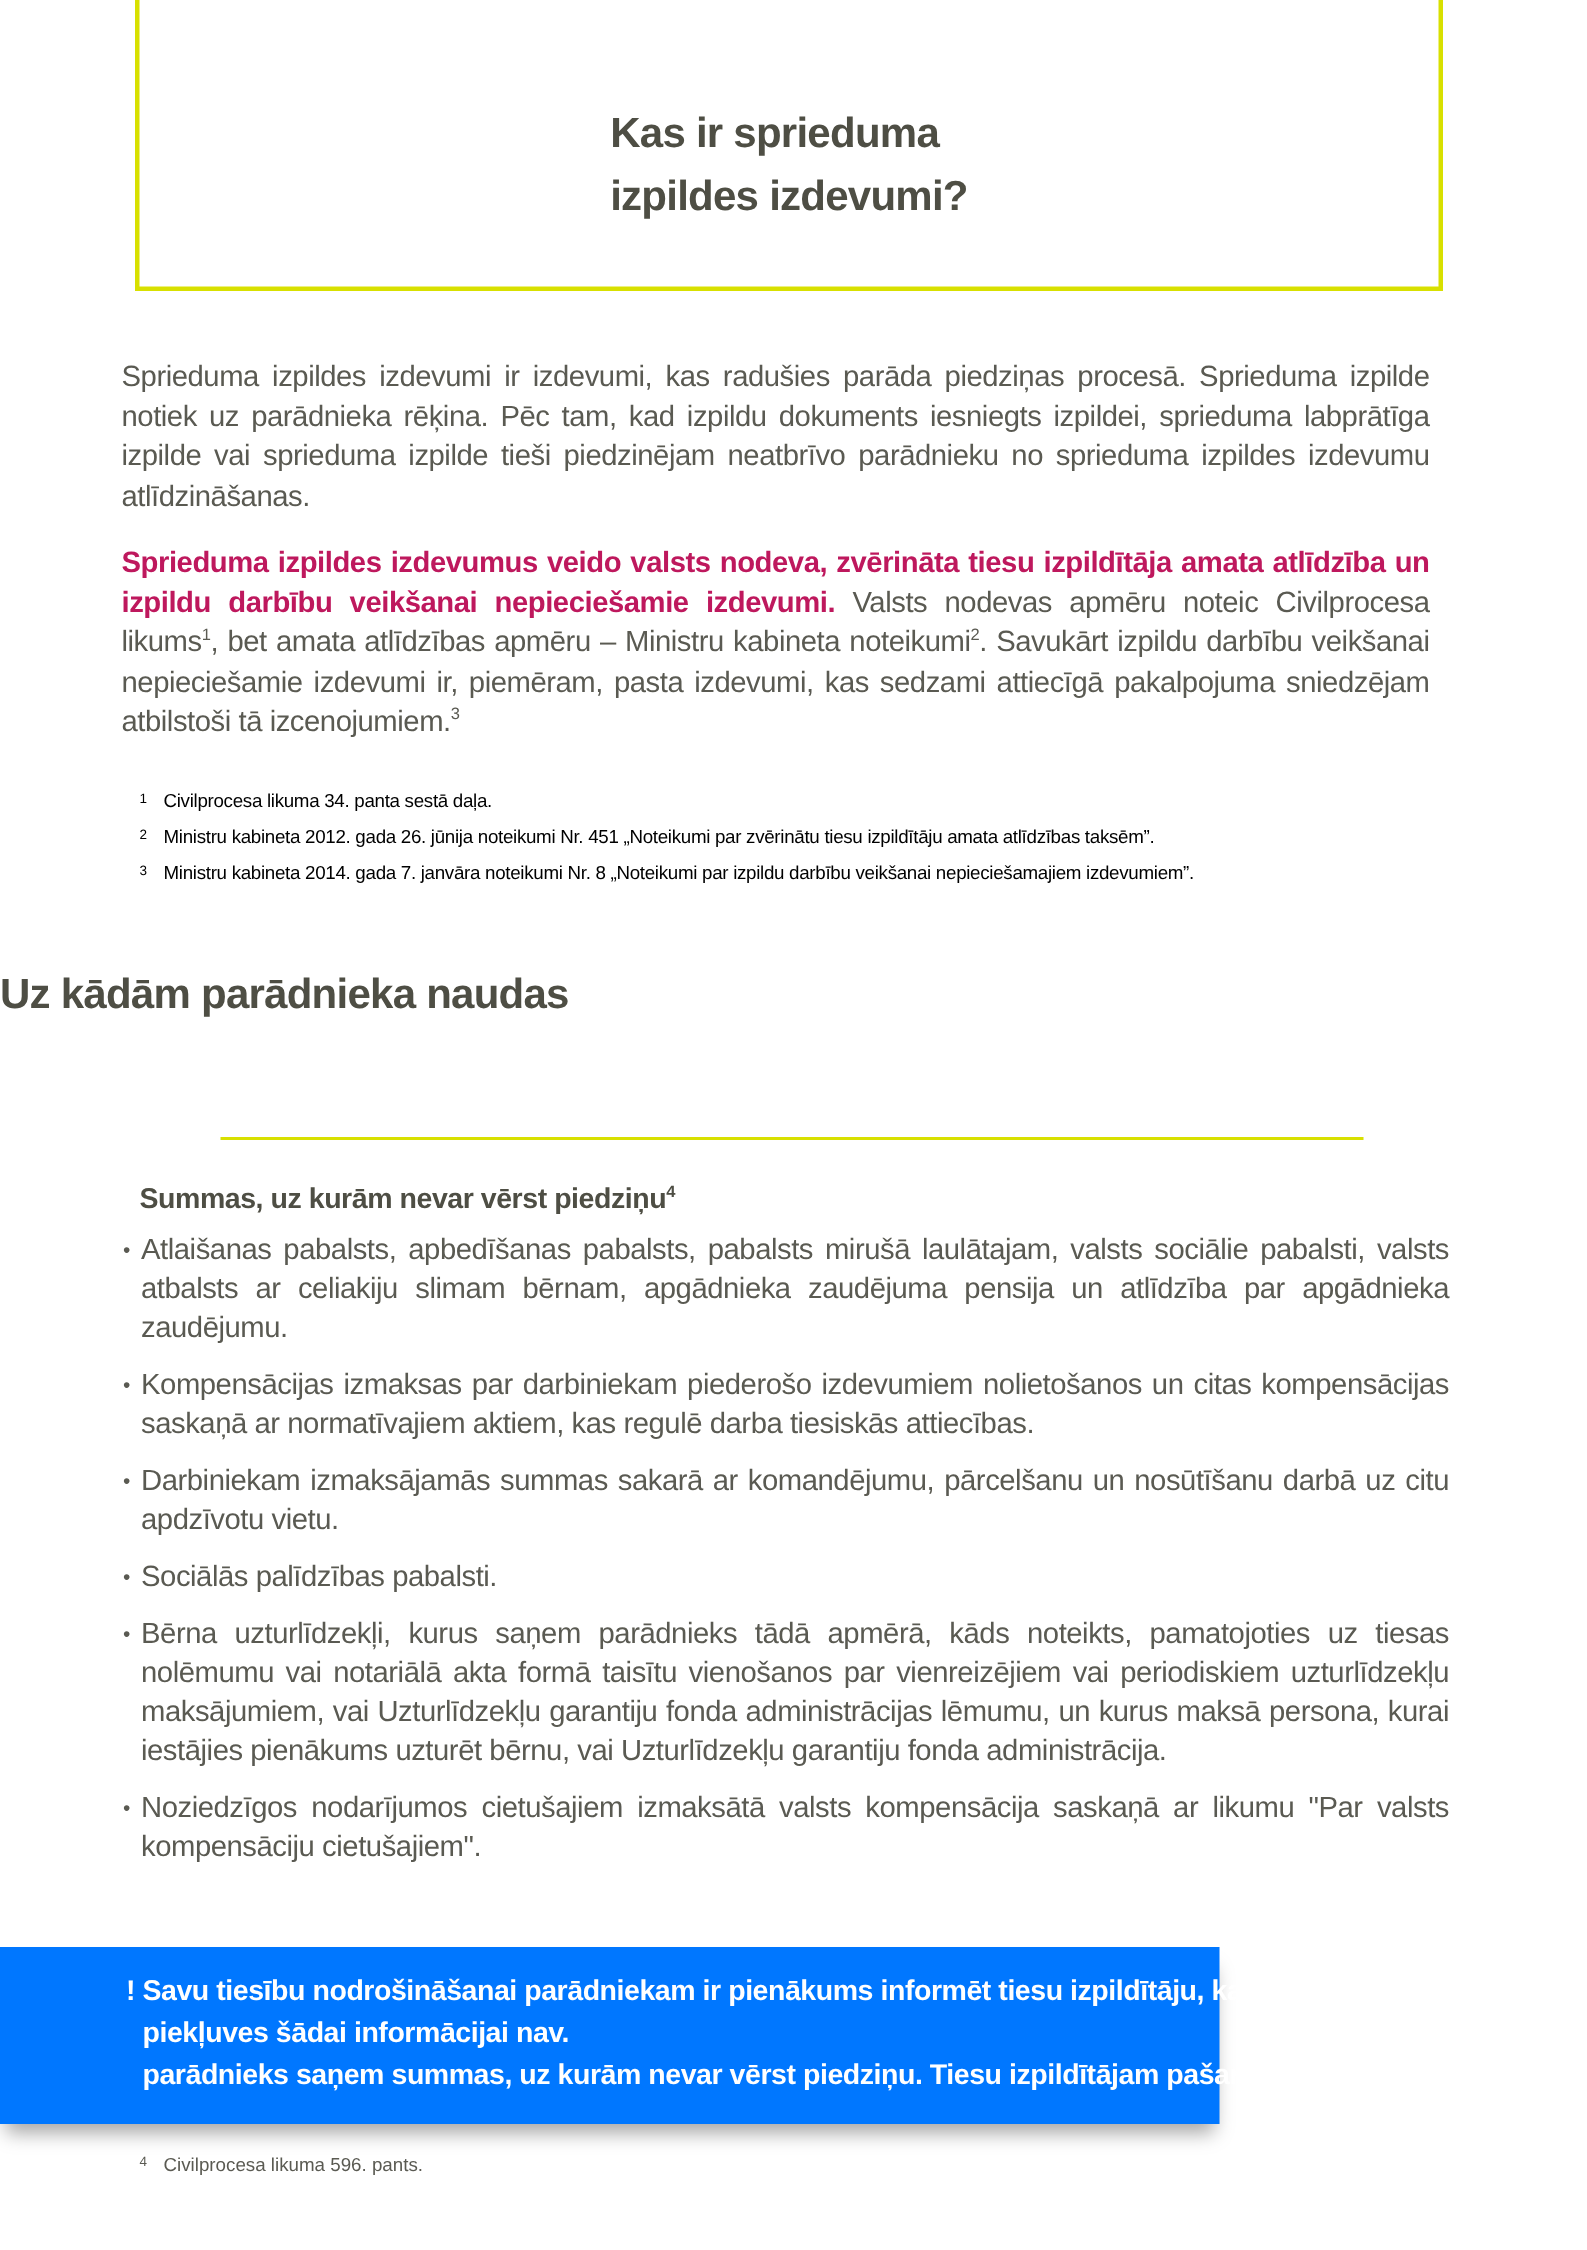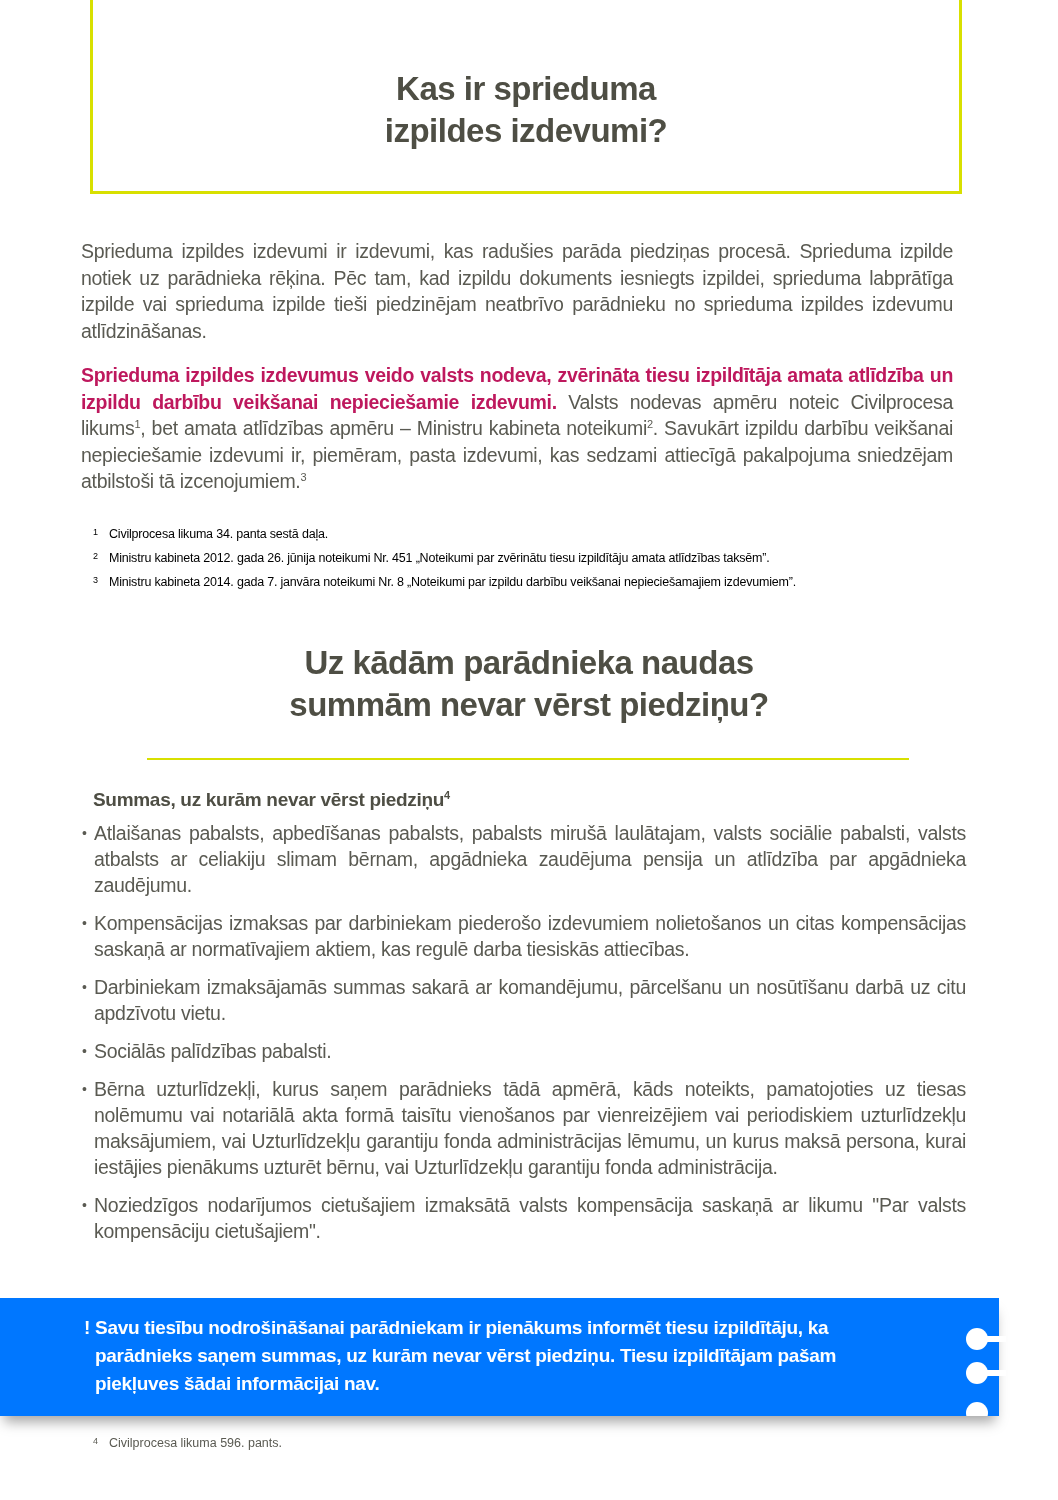--- a/index.html
+++ b/index.html
@@ -1,39 +1,39 @@
 <!DOCTYPE html>
 <html><head>
 <meta charset="utf-8">
 <style>
   html, body { margin: 0; padding: 0; background: #ffffff; }
   body { width: 1058px; height: 1500px; position: relative; overflow: hidden;
          font-family: "Liberation Sans", "DejaVu Sans", sans-serif; color: #5a5a52; }
   .title-box { position: absolute; left: 90px; top: -4px; width: 872px; height: 198px;
                border: 3px solid #d8e000; box-sizing: border-box; display: flex;
                align-items: center; justify-content: center; padding-top: 30px; }
-  .h1 { font-family: "Liberation Sans", sans-serif; font-weight: bold; font-size: 33px;
-        line-height: 42px; color: #4e4e44; text-align: center; letter-spacing: -0.5px; margin: 0; }
+  .h1 { font-family: "Liberation Sans", sans-serif; font-weight: bold; font-size: 28px;
+        line-height: 42px; color: #4e4e44; letter-spacing: -0.5px; margin: 0; }
   .h1 span { display: block; }
   .para { position: absolute; left: 81px; width: 872px; font-size: 19.5px; line-height: 26.5px;
           text-align: justify; color: #5a5a52; margin: 0; letter-spacing: -0.3px; }
   .para b { color: #be185d; }
   sup { font-size: 11px; line-height: 0; }
   .footnotes { position: absolute; left: 93px; top: 522px; font-size: 12.5px; color: #000000; }
   .fn { height: 24px; line-height: 20px; white-space: nowrap; letter-spacing: -0.2px; }
   .fn .num { display: inline-block; width: 16px; font-size: 9px; vertical-align: 3px; }
   .h2 { position: absolute; left: 0; width: 1058px; top: 642px; }
   .rule { position: absolute; left: 147px; top: 758px; width: 762px; height: 2px; background: #d8e000; }
   .subhead { position: absolute; left: 93px; top: 789px; font-size: 19px; font-weight: bold; color: #4e4e44; letter-spacing: -0.3px; }
   .subhead sup { font-size: 11px; }
   .list { position: absolute; left: 82px; top: 820px; width: 884px; margin: 0; padding: 0; list-style: none; }
   .li { position: relative; padding-left: 12px; font-size: 19.5px; line-height: 26px; text-align: justify;
         color: #5a5a52; margin-bottom: 12px; letter-spacing: -0.3px; }
   .li .bullet { position: absolute; left: 0; top: 0; font-size: 14px; }
-  .notice { position: absolute; left: 0; top: 1298px; width: 999px; height: 118px; background: #0077ff;
+  .notice { position: absolute; left: 0; top: 1298px; width: 813px; height: 118px; background: #0077ff;
             box-shadow: 0 10px 12px -4px rgba(0,0,0,0.35); }
   .notice-text { position: absolute; left: 84px; top: 16px; width: 870px; color: #ffffff; font-weight: bold;
                  font-size: 19px; line-height: 28px; letter-spacing: -0.3px; }
   .notice-text .line { display: block; white-space: nowrap; }
   .notice-text .indent { padding-left: 11px; }
   .connector { position: absolute; width: 40px; height: 24px; }
   .connector .dot { position: absolute; left: 0; top: 0; width: 22px; height: 22px; border-radius: 50%; background: #fff; }
   .connector .bar { position: absolute; left: 12px; top: 8px; width: 28px; height: 6px; background: #fff; }
   .fn4 { position: absolute; left: 93px; top: 1436px; font-size: 12.5px; color: #5a5a52; }
   .fn4 .num { display: inline-block; width: 16px; font-size: 9px; vertical-align: 3px; }
@@ -54,41 +54,40 @@
 
 <div class="footnotes">
   <div class="fn"><span class="num">1</span><span>Civilprocesa likuma 34. panta sestā daļa.</span></div>
   <div class="fn"><span class="num">2</span><span>Ministru kabineta 2012. gada 26. jūnija noteikumi Nr. 451 „Noteikumi par zvērinātu tiesu izpildītāju amata atlīdzības taksēm”.</span></div>
   <div class="fn"><span class="num">3</span><span>Ministru kabineta 2014. gada 7. janvāra noteikumi Nr. 8 „Noteikumi par izpildu darbību veikšanai nepieciešamajiem izdevumiem”.</span></div>
 </div>
 
 <div class="h2">
   <h1 class="h1">
     <span>Uz kādām parādnieka naudas</span>
-    <span>summām nevar vērst piedziņu?</span>
   </h1>
 </div>
 <div class="rule"></div>
 
 <div class="subhead"><span>Summas, uz kurām nevar vērst piedziņu</span><sup>4</sup></div>
 
 <ul class="list">
   <li class="li"><span class="bullet">•</span><span>Atlaišanas pabalsts, apbedīšanas pabalsts, pabalsts mirušā laulātajam, valsts sociālie pabalsti, valsts atbalsts ar celiakiju slimam bērnam, apgādnieka zaudējuma pensija un atlīdzība par apgādnieka zaudējumu.</span></li>
   <li class="li"><span class="bullet">•</span><span>Kompensācijas izmaksas par darbiniekam piederošo izdevumiem nolietošanos un citas kompensācijas saskaņā ar normatīvajiem aktiem, kas regulē darba tiesiskās attiecības.</span></li>
   <li class="li"><span class="bullet">•</span><span>Darbiniekam izmaksājamās summas sakarā ar komandējumu, pārcelšanu un nosūtīšanu darbā uz citu apdzīvotu vietu.</span></li>
   <li class="li"><span class="bullet">•</span><span>Sociālās palīdzības pabalsti.</span></li>
   <li class="li"><span class="bullet">•</span><span>Bērna uzturlīdzekļi, kurus saņem parādnieks tādā apmērā, kāds noteikts, pamatojoties uz tiesas nolēmumu vai notariālā akta formā taisītu vienošanos par vienreizējiem vai periodiskiem uzturlīdzekļu maksājumiem, vai Uzturlīdzekļu garantiju fonda administrācijas lēmumu, un kurus maksā persona, kurai iestājies pienākums uzturēt bērnu, vai Uzturlīdzekļu garantiju fonda administrācija.</span></li>
   <li class="li"><span class="bullet">•</span><span>Noziedzīgos nodarījumos cietušajiem izmaksātā valsts kompensācija saskaņā ar likumu "Par valsts kompensāciju cietušajiem".</span></li>
 </ul>
 
 <div class="notice">
   <div class="notice-text">
     <span class="line">! Savu tiesību nodrošināšanai parādniekam ir pienākums informēt tiesu izpildītāju, ka</span>
+    <span class="line indent">piekļuves šādai informācijai nav.</span>
     <span class="line indent">parādnieks saņem summas, uz kurām nevar vērst piedziņu. Tiesu izpildītājam pašam</span>
-    <span class="line indent">piekļuves šādai informācijai nav.</span>
   </div>
   <div class="connector" style="left:966px; top:30px;">
       <div class="dot"></div>
       <div class="bar"></div>
     </div>
   <div class="connector" style="left:966px; top:64px;">
       <div class="dot"></div>
       <div class="bar"></div>
     </div>
   <div class="connector" style="left:966px; top:104px; height:14px; overflow:hidden;">

